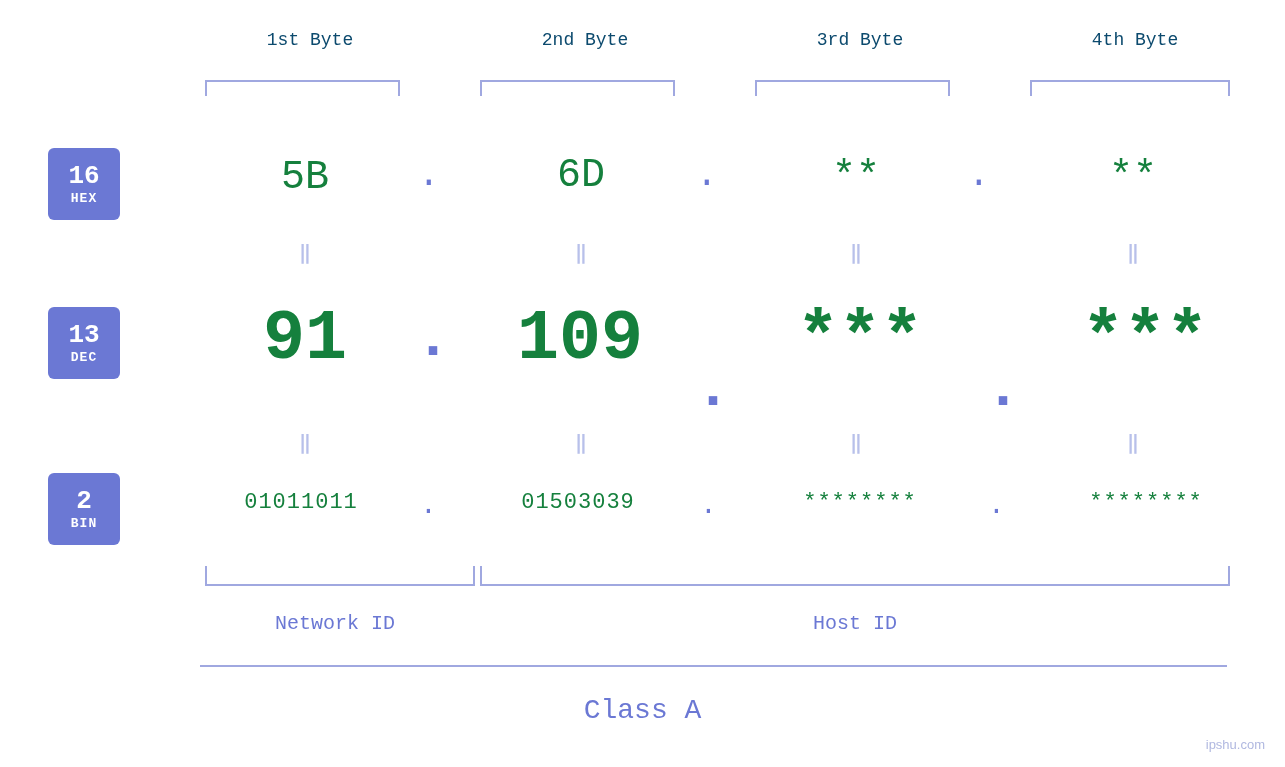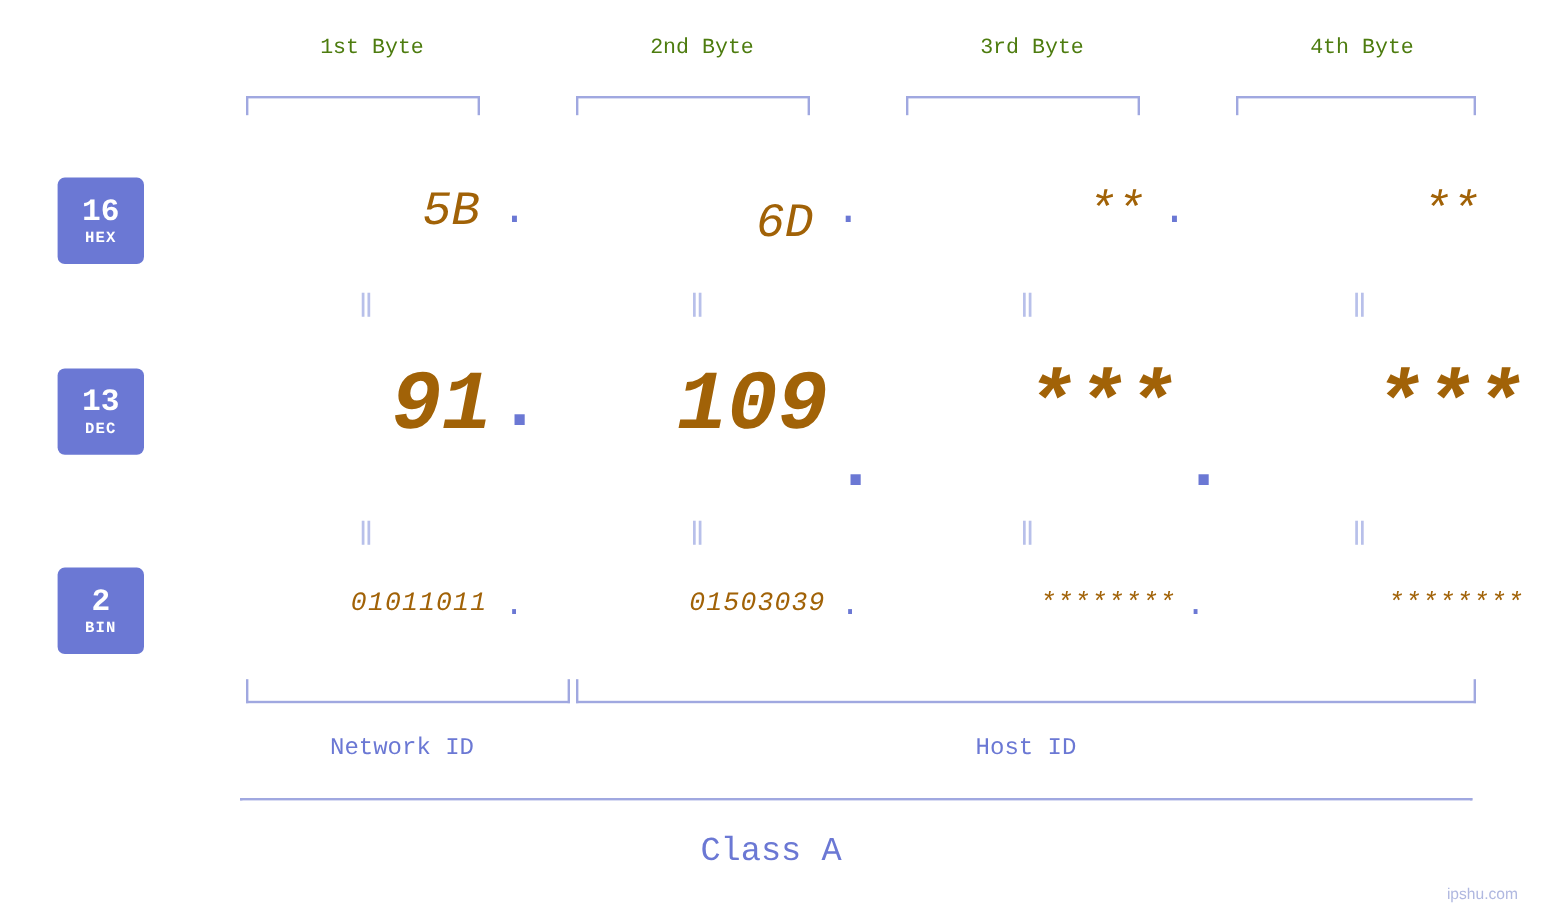--- a/index.html
+++ b/index.html
@@ -49,42 +49,41 @@
     }
 
     .badge-hex { top: 148px; }
     .badge-dec { top: 307px; }
     .badge-bin { top: 473px; }
 
     
     .col-header {
       position: absolute;
       top: 30px;
-      color: #4d7c0f;
+      color: #0c4a6e;
       font-size: 18px;
       font-family: 'Courier New', Courier, monospace;
       text-align: center;
     }
 
     
     .bracket-top {
       position: absolute;
       top: 80px;
       height: 16px;
       border-left: 2px solid #a0a8e0;
       border-right: 2px solid #a0a8e0;
       border-top: 2px solid #a0a8e0;
     }
 
     
     .byte-val {
       position: absolute;
-      text-align: right;
-      color: #a16207;
-      font-style: italic;
+      text-align: center;
+      color: #15803d;
     }
 
     .byte-val-hex {
       font-size: 40px;
     }
 
     .byte-val-dec {
       font-size: 70px;
       font-weight: bold;
     }
@@ -187,21 +186,21 @@
     <span class="badge-num">13</span>
     <span class="badge-label">DEC</span>
   </div>
   <div class="badge badge-bin">
     <span class="badge-num">2</span>
     <span class="badge-label">BIN</span>
   </div>
 
   <div class="byte-val byte-val-hex" style="left:210px; width:190px; top:155px;">5B</div>
   <div class="dot dot-hex" style="left:418px; top:155px;">.</div>
-  <div class="byte-val byte-val-hex" style="left:484px; width:194px; top:165px;">6D</div>
+  <div class="byte-val byte-val-hex" style="left:484px; width:194px; top:153px;">6D</div>
   <div class="dot dot-hex" style="left:696px; top:155px;">.</div>
   <div class="byte-val byte-val-hex" style="left:758px; width:196px; top:155px;">**</div>
   <div class="dot dot-hex" style="left:968px; top:155px;">.</div>
   <div class="byte-val byte-val-hex" style="left:1033px; width:200px; top:155px;">**</div>
 
   <div class="eq-row" style="left:210px; width:190px; top:240px;">‖</div>
   <div class="eq-row" style="left:484px; width:194px; top:240px;">‖</div>
   <div class="eq-row" style="left:758px; width:196px; top:240px;">‖</div>
   <div class="eq-row" style="left:1033px; width:200px; top:240px;">‖</div>
 

